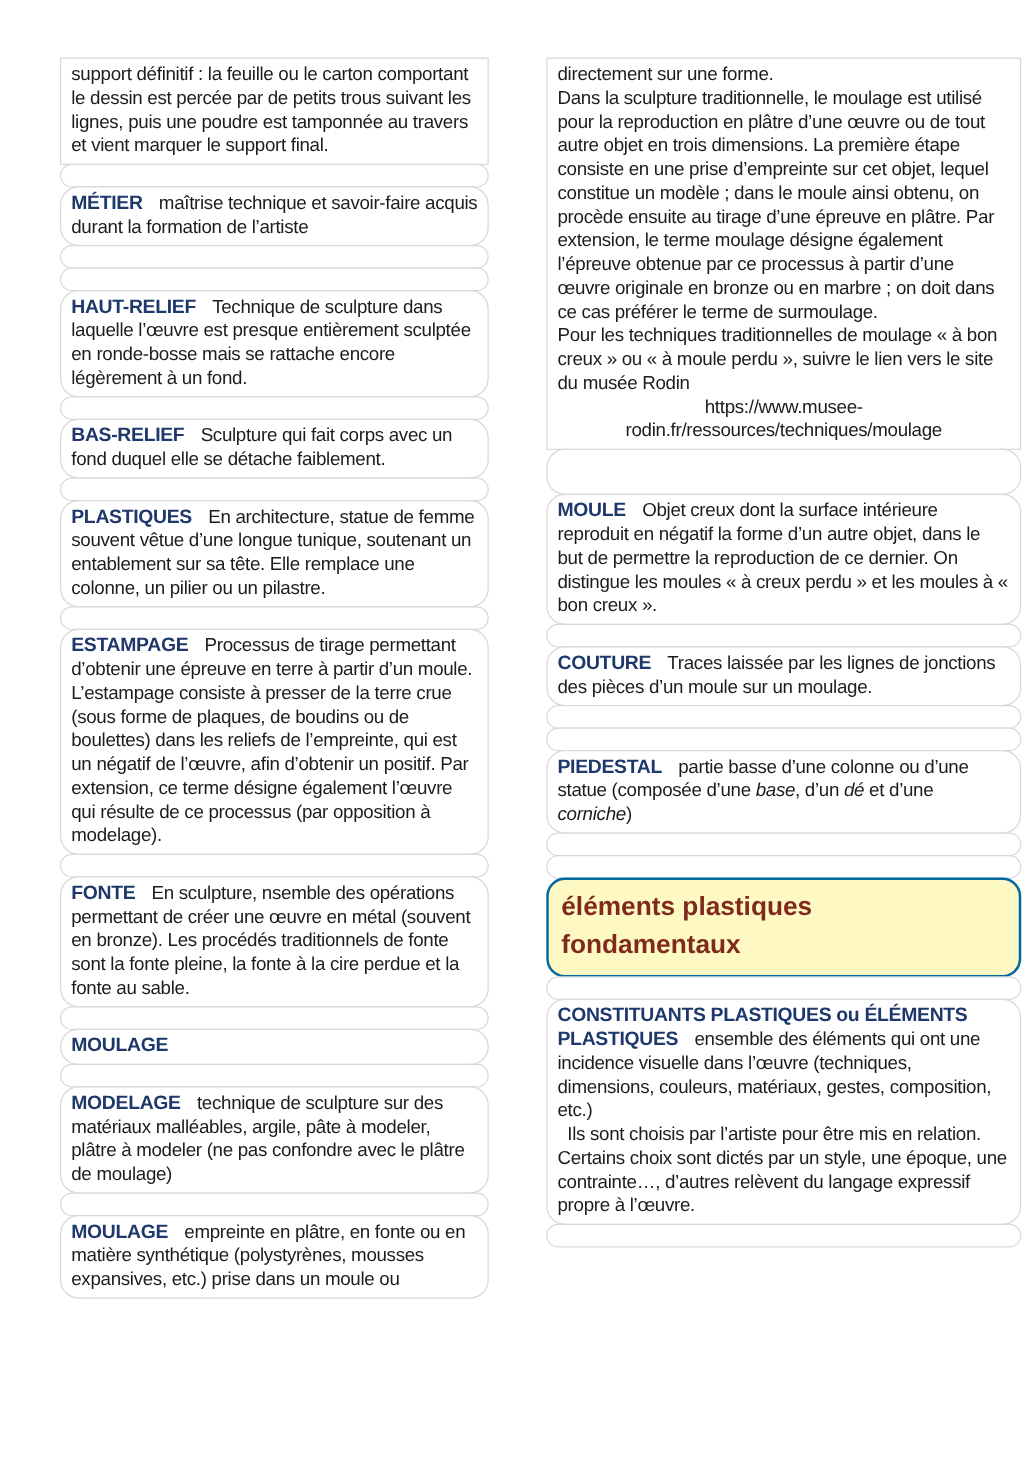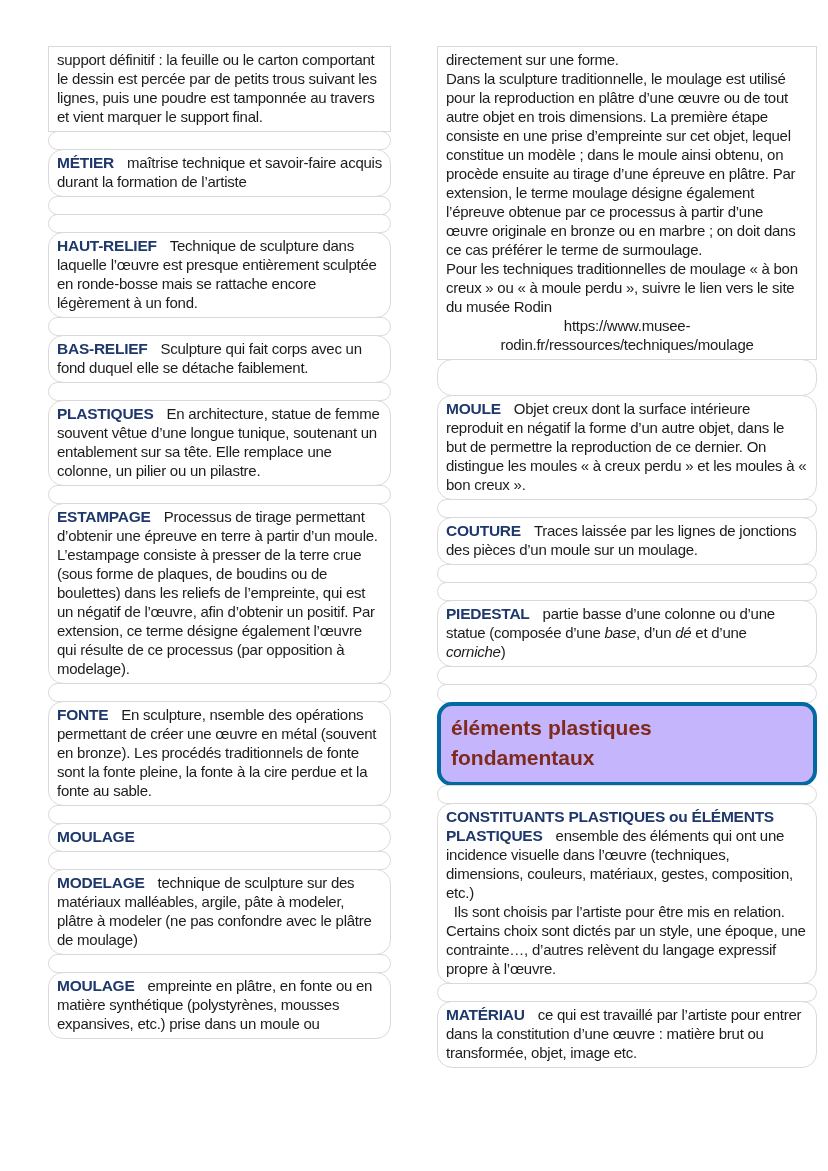--- a/index.html
+++ b/index.html
@@ -35,22 +35,22 @@
   .term {
     font-weight: bold;
     color: #1e386b;
     font-size: 15.5px;
     padding-right: 13px;
   }
   .def { white-space: pre-line; }
   .url { display: block; text-align: center; }
 
   .section-box {
-    background: #c4b5fd;
-    border: 4px solid #0369a1;
+    background: #fef9c3;
+    border: 2px solid #0369a1;
     padding: 7px 10px 9px 10px;
   }
   .section-title {
     display: block;
     font-size: 21px;
     line-height: 30px;
     font-weight: bold;
     color: #7f2a1d;
     letter-spacing: 0;
   }
@@ -151,18 +151,15 @@
       <span class="section-title">fondamentaux</span>
     </div>
     <div class="box spacer"></div>
 
     <div class="box">
       <p class="txt"><span class="term">CONSTITUANTS PLASTIQUES ou ÉLÉMENTS PLASTIQUES</span><span class="def">ensemble des éléments qui ont une incidence visuelle dans l’œuvre (techniques, dimensions, couleurs, matériaux, gestes, composition, etc.)
 &nbsp;&nbsp;Ils sont choisis par l’artiste pour être mis en relation. Certains choix sont dictés par un style, une époque, une contrainte…, d’autres relèvent du langage expressif propre à l’œuvre.</span></p>
     </div>
     <div class="box spacer"></div>
 
-    <div class="box">
-      <p class="txt"><span class="term">MATÉRIAU</span><span class="def">ce qui est travaillé par l’artiste pour entrer dans la constitution d’une œuvre : matière brut ou transformée, objet, image etc.</span></p>
-    </div>
 
   </div>
 </div>
 
 </body></html>

